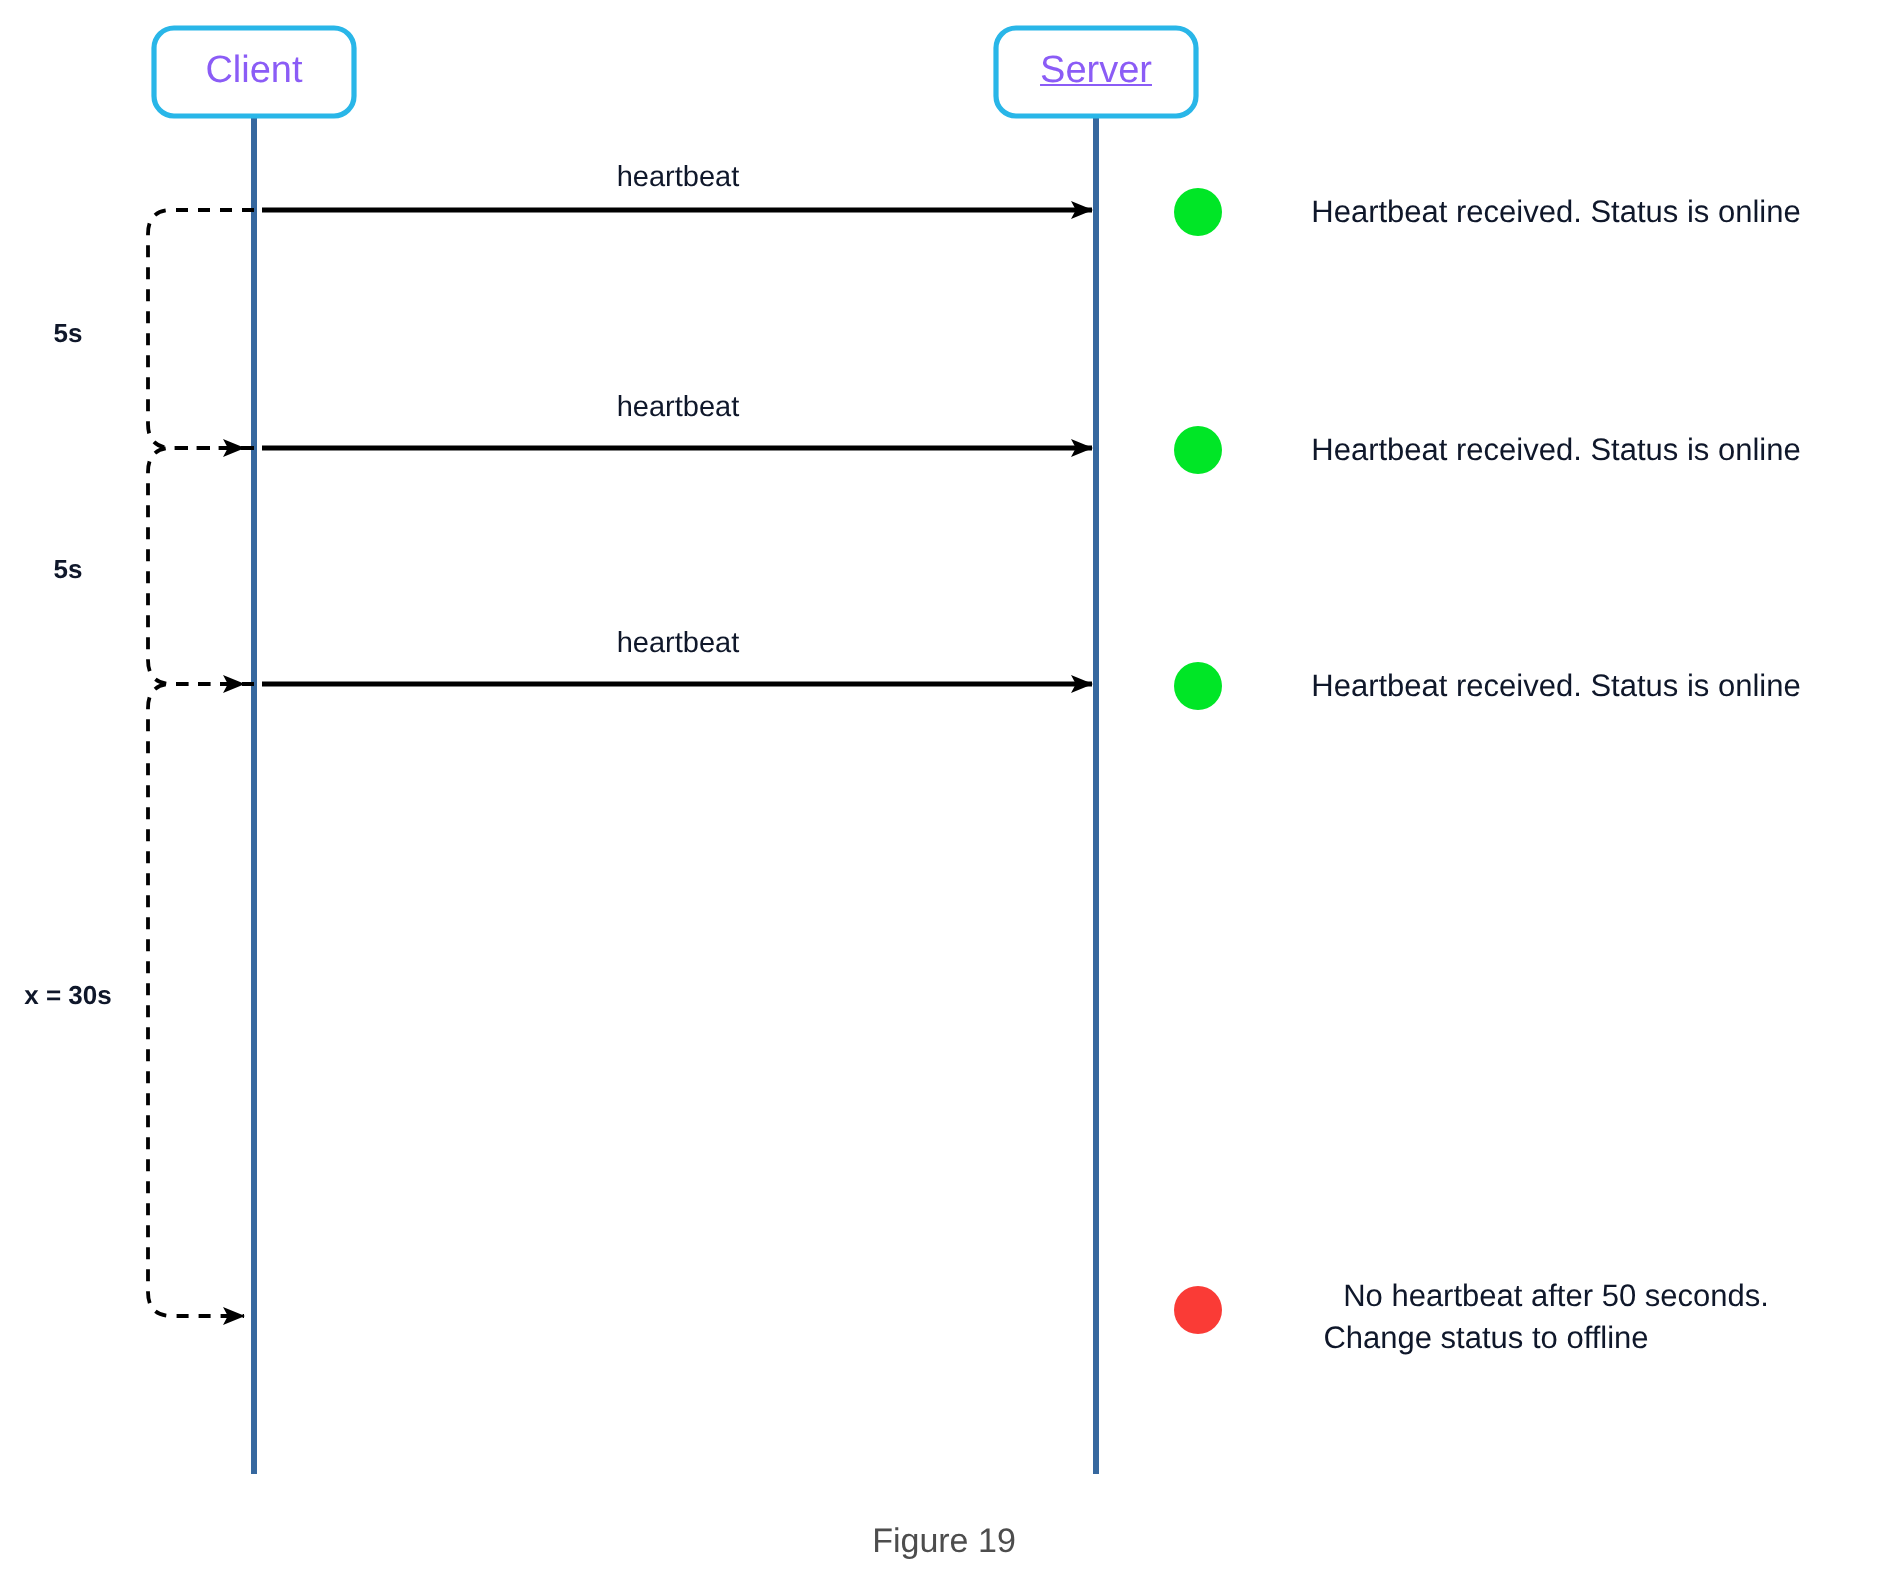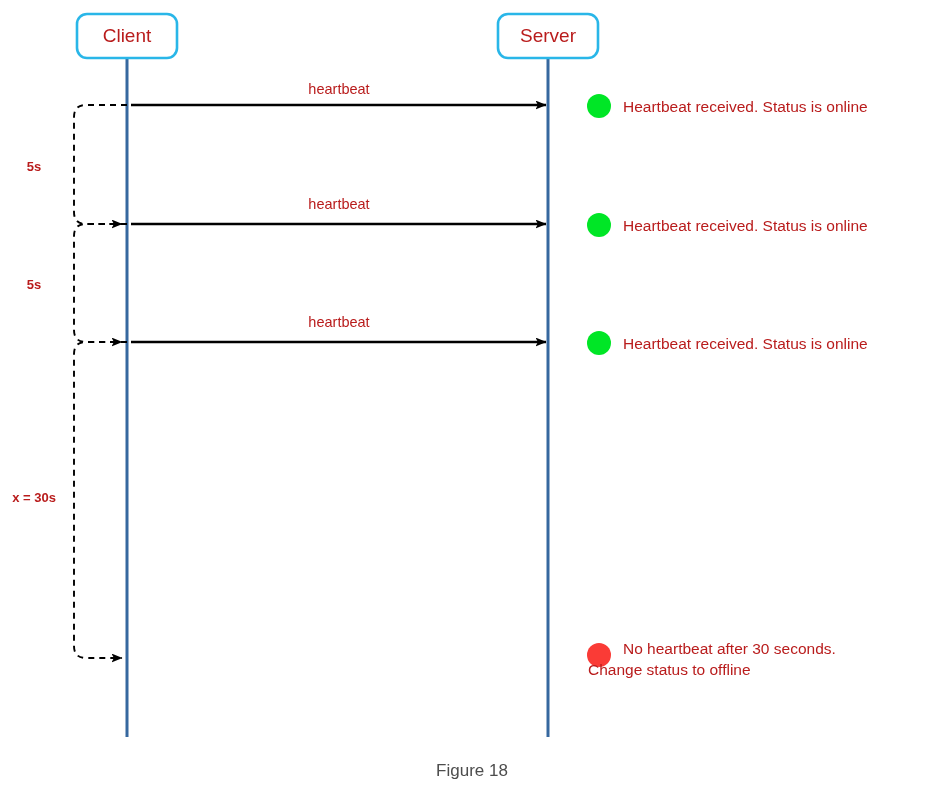--- a/index.html
+++ b/index.html
@@ -16,42 +16,42 @@
   }
   #canvas {
     position: absolute;
     left: 0;
     top: 0;
     width: 944px;
     height: 791px;
   }
   .lbl {
     position: absolute;
-    color: #b91c1c;
+    color: #0f172a;
     white-space: pre;
   }
   .actor-label {
     font-size: 19px;
-    color: #b91c1c;
+    color: #8b5cf6;
     text-align: center;
     line-height: 1;
   }
   .msg-label {
     font-size: 14.5px;
     text-align: center;
   }
   .timer-label {
     font-size: 13px;
     font-weight: 700;
     text-align: center;
   }
   .note-label {
     font-size: 15.5px;
     line-height: 21px;
-    text-align: left;
+    text-align: center;
   }
   .caption {
     position: absolute;
     width: 944px;
     left: 0;
     top: 761px;
     text-align: center;
     font-size: 17px;
     color: #4d4d4d;
   }
@@ -107,29 +107,29 @@
     <path d="M127,342 L86,342 Q74,342 74,354 L74,646 Q74,658 86,658 L122,658" fill="none" stroke="#000000" stroke-width="1.9" stroke-dasharray="6 5" marker-end="url(#arrowDash)"></path>
   </g>
 </svg>
 
 <div class="dot" style="left:587px; top:94px; width:24px; height:24px; background:#00e626;"></div>
 <div class="dot" style="left:587px; top:213px; width:24px; height:24px; background:#00e626;"></div>
 <div class="dot" style="left:587px; top:331px; width:24px; height:24px; background:#00e626;"></div>
 <div class="dot" style="left:587px; top:643px; width:24px; height:24px; background:#fa3b36;"></div>
 
 <div class="lbl actor-label" style="left:77px; top:26px; width:100px;">Client</div>
-<div class="lbl actor-label" style="left:498px; top:26px; width:100px;">Server</div>
+<div class="lbl actor-label" style="left:498px; top:26px; width:100px;text-decoration:underline;">Server</div>
 
 <div class="lbl msg-label" style="left:189px; top:81px; width:300px;">heartbeat</div>
 <div class="lbl msg-label" style="left:189px; top:196px; width:300px;">heartbeat</div>
 <div class="lbl msg-label" style="left:189px; top:314px; width:300px;">heartbeat</div>
 
 <div class="lbl timer-label" style="left:0px; top:159px; width:68px;">5s</div>
 <div class="lbl timer-label" style="left:0px; top:277px; width:68px;">5s</div>
 <div class="lbl timer-label" style="left:0px; top:490px; width:68px;">x = 30s</div>
 
 <div class="lbl note-label" style="left:623px; top:96px; width:310px;">Heartbeat received. Status is online</div>
 <div class="lbl note-label" style="left:623px; top:215px; width:310px;">Heartbeat received. Status is online</div>
 <div class="lbl note-label" style="left:623px; top:333px; width:310px;">Heartbeat received. Status is online</div>
-<div class="lbl note-label" style="left:623px; top:638px; width:310px;">No heartbeat after 30 seconds.</div>
+<div class="lbl note-label" style="left:623px; top:638px; width:310px;">No heartbeat after 50 seconds.</div>
 <div class="lbl note-label" style="left:588px; top:659px; width:310px;">Change status to offline</div>
 
-<div class="caption">Figure 18</div>
+<div class="caption">Figure 19</div>
 
 </body></html>

